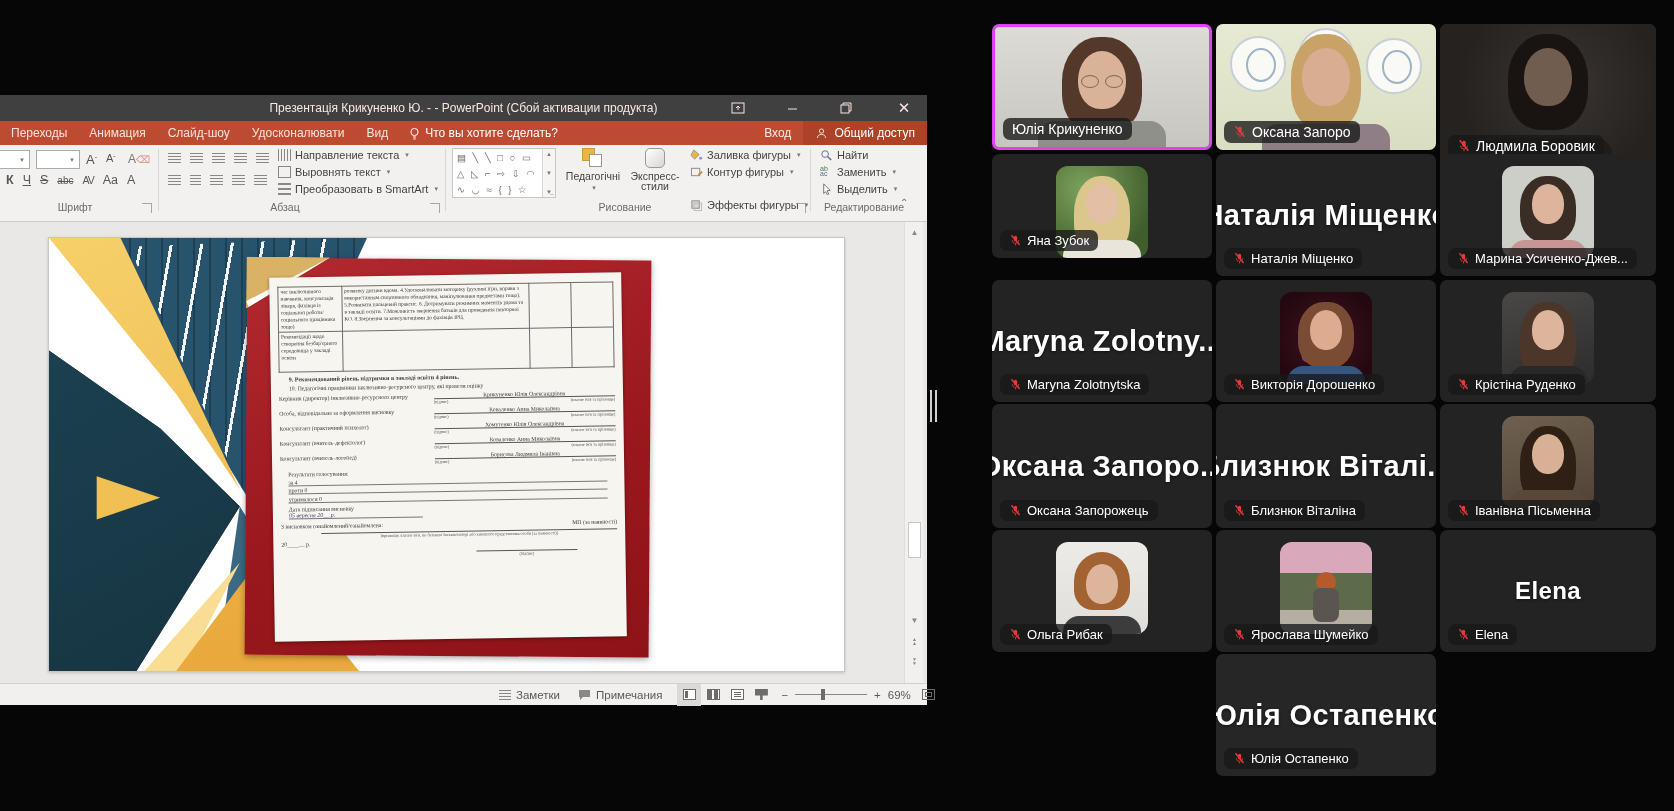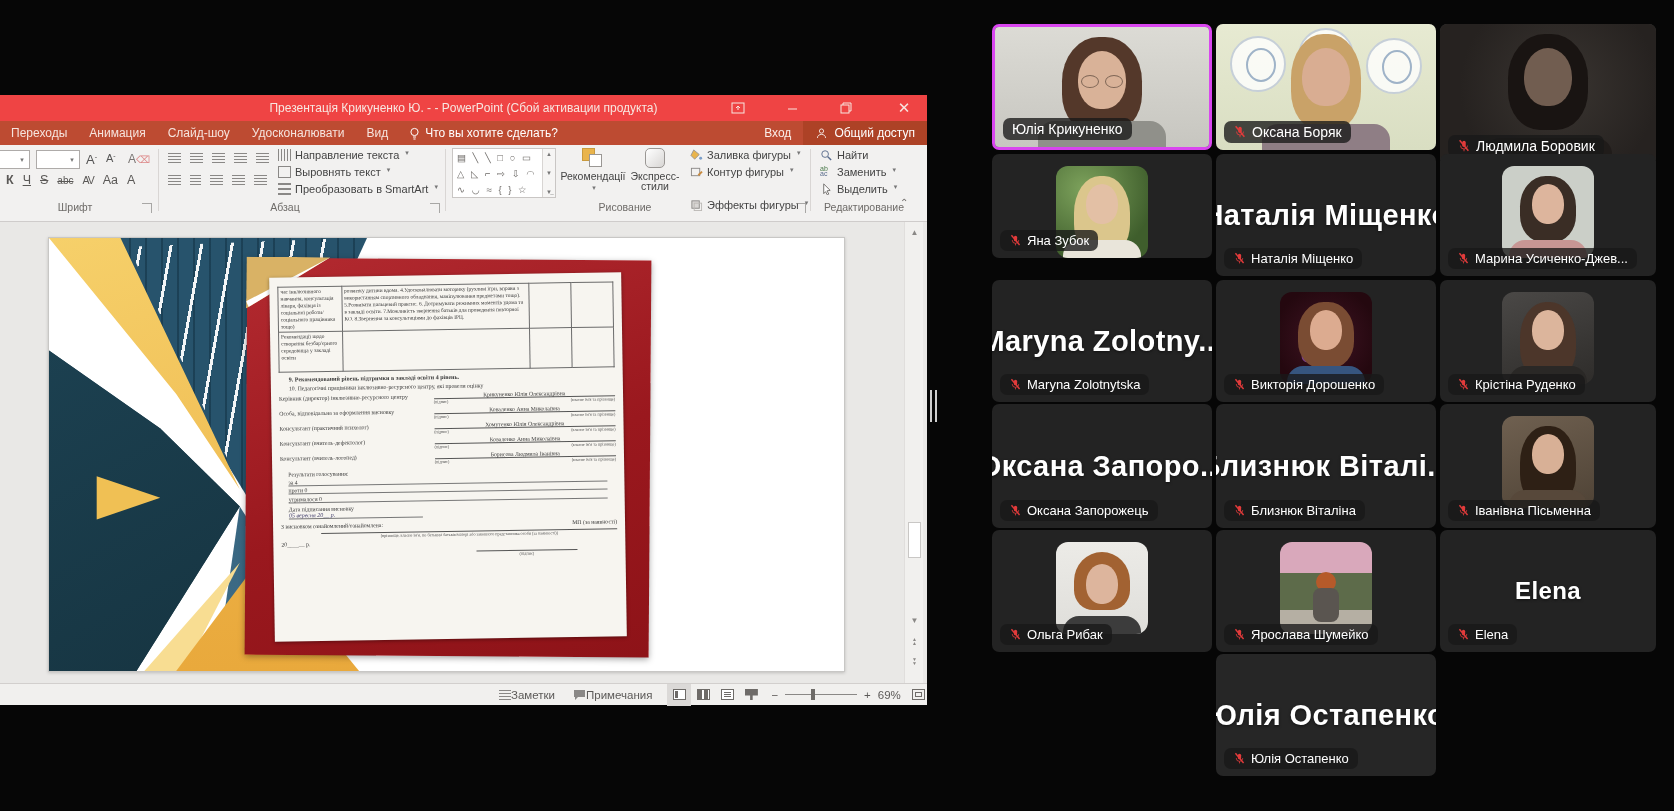--- a/index.html
+++ b/index.html
@@ -4,21 +4,21 @@
 <style>
   html,body{margin:0;padding:0;background:#000;}
   *{box-sizing:border-box;}
   #screen{position:relative;width:1674px;height:811px;background:#060606;overflow:hidden;
           font-family:"Liberation Sans",sans-serif;color:#222;}
 
   
   #ppt{position:absolute;left:0;top:95px;width:927px;height:610px;background:#f2f1f0;}
 
   
-  .titlebar{position:absolute;left:0;top:0;width:927px;height:26px;background:#ef4444;
+  .titlebar{position:absolute;left:0;top:0;width:927px;height:26px;background:#404040;
             display:flex;align-items:center;justify-content:center;}
   .titlebar .title{font-size:12px;color:#f8e6e0;white-space:nowrap;}
   .winbtn{position:absolute;top:0;height:26px;width:34px;display:flex;align-items:center;
           justify-content:center;color:#f8e6e0;font-size:13px;}
   .winbtn svg{display:block;}
   .wb-ribbon{right:172px;}
   .wb-min{right:118px;}
   .wb-restore{right:64px;}
   .wb-close{right:6px;font-size:15px;}
 
@@ -41,21 +41,21 @@
             border-bottom:1px solid #8a8886;transform:rotate(180deg);opacity:.7;}
   .combo{position:absolute;top:5px;height:19px;background:#fff;border:1px solid #aeaba9;}
   .combo .dd{position:absolute;right:1px;top:0;width:12px;height:100%;display:flex;
              align-items:center;justify-content:center;color:#777;font-size:7px;}
   .rbtn{position:absolute;display:flex;align-items:center;justify-content:center;color:#555;}
   .fontchar{font-size:12.5px;color:#5a5856;}
   .dd7{font-size:7px;color:#777;margin-left:2px;}
   .stripes{width:13px;height:11px;background:repeating-linear-gradient(#8a8886 0 1px,transparent 1px 3px);}
   .stripes.c{width:11px;}
   .smallbtnrow{position:absolute;display:flex;gap:9px;align-items:center;}
-  .vbtn{position:absolute;display:flex;gap:4px;white-space:nowrap;color:#444;}
+  .vbtn{position:absolute;display:flex;align-items:center;gap:4px;white-space:nowrap;color:#444;}
   .vbtn .ic{width:13px;height:12px;flex:none;}
   .shapesbox{position:absolute;left:452px;top:3px;width:104px;height:50px;background:#fff;
              border:1px solid #c9c6c4;}
   .shaperow{height:16px;display:flex;align-items:center;padding:0 4px;font-size:9.5px;
             letter-spacing:2px;color:#6d6a67;white-space:nowrap;overflow:hidden;}
   .shapescroll{position:absolute;right:0;top:0;width:13px;height:48px;border-left:1px solid #d8d5d3;
                display:flex;flex-direction:column;align-items:center;justify-content:space-between;
                font-size:6px;color:#777;padding:2px 0;background:#f6f5f4;}
   .bigbtn{position:absolute;top:3px;display:flex;flex-direction:column;align-items:center;
           gap:2px;font-size:10.5px;color:#444;text-align:center;}
@@ -126,21 +126,21 @@
        border-left:1px solid #e0dedc;font-size:8px;color:#8a8886;}
   .vsb .ar{position:absolute;left:0;width:19px;height:16px;display:flex;align-items:center;justify-content:center;}
   .vsb .thumb{position:absolute;left:3px;width:13px;background:#fff;border:1px solid #c9c7c5;}
   .vsb .dbl{position:absolute;left:0;width:19px;height:14px;display:flex;flex-direction:column;
             align-items:center;justify-content:center;font-size:5px;line-height:4px;color:#8a8886;}
 
   
   .statusbar{position:absolute;left:0;top:588px;width:927px;height:22px;background:#f1f0ee;
              border-top:1px solid #d2cfcd;display:flex;align-items:center;font-size:11.5px;
              color:#5c5a58;}
-  .sb-item{display:flex;align-items:center;padding:0 9px;height:22px;}
+  .sb-item{display:flex;align-items:center;gap:5px;padding:0 9px;height:22px;}
   .sb-views{display:flex;align-items:center;margin-left:6px;}
   .sb-view{width:24px;height:22px;display:flex;align-items:center;justify-content:center;}
   .sb-view.active{background:#dbd9d7;}
   .vico{width:13px;height:11px;border:1px solid #6e6b68;position:relative;background:#fff;}
   .vico.norm::before{content:"";position:absolute;left:1px;top:1px;width:3px;height:7px;background:#6e6b68;}
   .vico.sorter{background:linear-gradient(90deg,#6e6b68 0 4px,#fff 4px 6px,#6e6b68 6px 10px,#fff 10px);}
   .vico.read::before{content:"";position:absolute;left:2px;top:2px;right:2px;height:1px;background:#6e6b68;box-shadow:0 2px 0 #6e6b68,0 4px 0 #6e6b68;}
   .vico.show{border:none;width:13px;height:11px;background:#6e6b68;clip-path:polygon(0 0,100% 0,100% 60%,60% 60%,60% 100%,40% 100%,40% 60%,0 60%);}
   .zoomslider{display:flex;align-items:center;gap:7px;margin-left:8px;}
   .ztrack{position:relative;width:72px;height:1px;background:#8a8886;}
@@ -346,21 +346,21 @@
           <span>▲</span>
           <span>▼</span>
           <span>▼̲</span>
         </span>
       </span>
       <span class="bigbtn" style="left:562px;width:62px;">
         <span class="sq2">
             <i class="gold"></i>
             <i class="wh"></i>
           </span>
-        <span>Рекомендації</span>
+        <span>Педагогічні</span>
         <span class="dd7">▾</span>
       </span>
       <span class="bigbtn" style="left:628px;width:54px;">
         <span class="qstyle"></span>
         <span>Экспресс-</span>
         <span style="margin-top:-4px;">стили</span>
       </span>
       <span class="vbtn" style="left:690px;top:4px;">
         <svg class="ic" viewBox="0 0 14 13">
             <path d="M4 1 L10 6 L5 11 L1 7 Z" fill="#e9b44c" stroke="#9a9794"></path>
@@ -605,21 +605,21 @@
           <span class="body"></span>
         </span>
     </div>
     <span class="nlabel" style="font-size:14px;">
       <svg width="14" height="14" viewBox="0 0 16 16">
           <rect x="6" y="2" width="4" height="7" rx="2" fill="#e23b3b"></rect>
           <path d="M4 7.5a4 4 0 0 0 8 0" stroke="#e23b3b" fill="none"></path>
           <line x1="8" y1="11.5" x2="8" y2="14" stroke="#e23b3b"></line>
           <line x1="3" y1="1.5" x2="13" y2="13.5" stroke="#e23b3b" stroke-width="1.7"></line>
         </svg>
-      <span>Оксана Боряк</span>
+      <span>Оксана Запоро</span>
     </span>
   </div>
   <div class="tile video" style="left:1440px;top:24px;width:216px;height:140px;">
     <div class="feed v-liudmyla">
       <span class="person">
           <span class="hair"></span>
           <span class="face"></span>
           <span class="body"></span>
         </span>
     </div>

